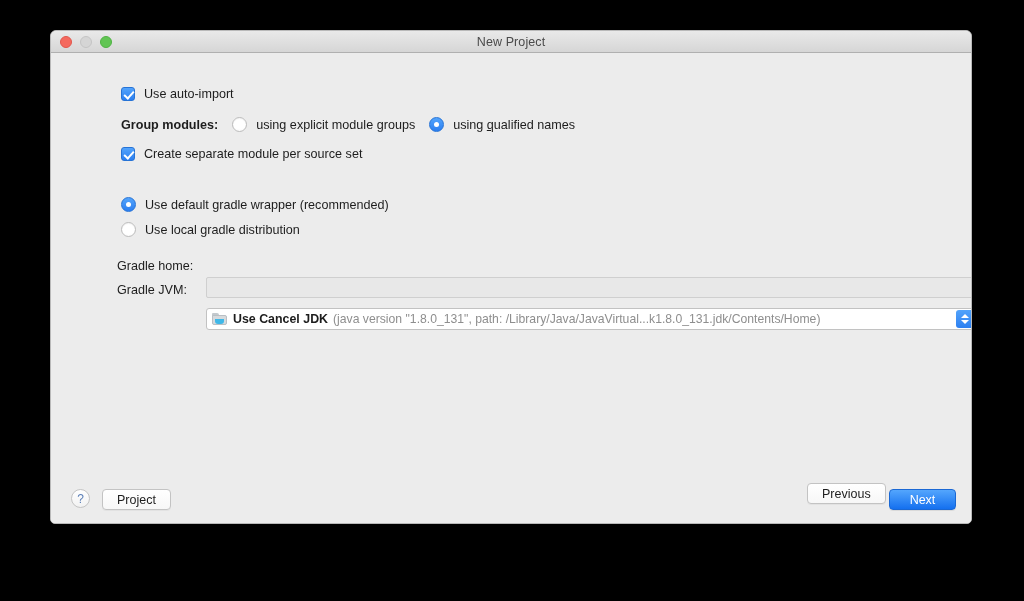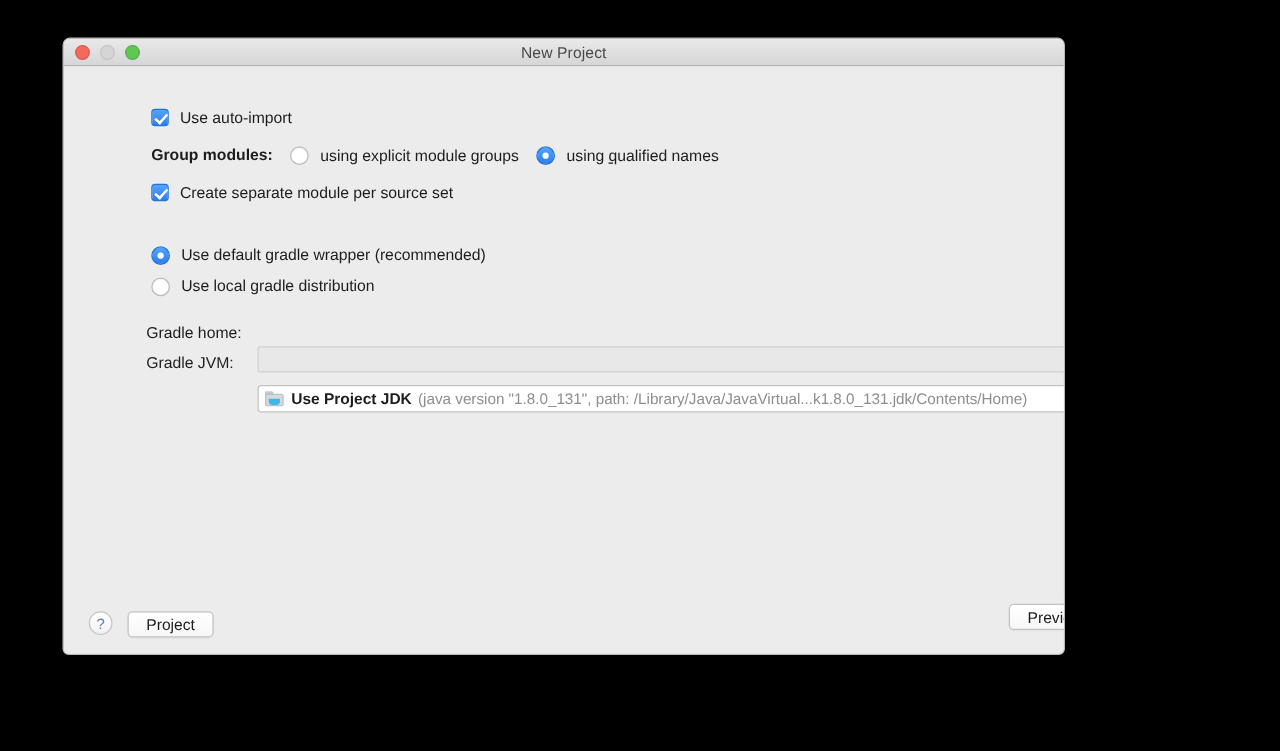--- a/index.html
+++ b/index.html
@@ -12,21 +12,21 @@
     overflow: hidden;
     font-family: "Liberation Sans", sans-serif;
     -webkit-font-smoothing: antialiased;
   }
 
   
   #dialog {
     position: absolute;
     left: 50px;
     top: 30px;
-    width: 802px;
+    width: 922px;
     height: 494px;
     background: #ececec;
     border-radius: 6px 6px 5px 5px;
     box-shadow: 0 6px 22px rgba(0,0,0,0.55);
     overflow: hidden;
     border: 1px solid #b9b9b9;
   }
 
   
   #titlebar {
@@ -62,21 +62,21 @@
     letter-spacing: .1px;
   }
 
   
   #content {
     position: relative;
     height: 428px;
     background: #ececec;
   }
 
-  .row { position: absolute; display: flex; align-items: flex-start; }
+  .row { position: absolute; display: flex; align-items: flex-end; }
 
   
   .cb {
     width: 14px; height: 14px;
     border-radius: 3px;
     flex: 0 0 auto;
     position: relative;
   }
   .cb.off {
     background: #ffffff;
@@ -325,21 +325,21 @@
 
     <div class="row" style="left:66px; top:230px;">
       <span class="fieldlabel">Gradle JVM:</span>
     </div>
     <div id="gradle-jvm-combo">
       <span class="jdk-icon">
         <span class="ftab"></span>
           <span class="fbody"></span>
           <span class="cup"></span>
       </span>
-      <span id="jvm-selected-name">Use Project JDK</span>
+      <span id="jvm-selected-name">Use Cancel JDK</span>
       <span id="jvm-selected-detail">(java version "1.8.0_131", path: /Library/Java/JavaVirtual...k1.8.0_131.jdk/Contents/Home)</span>
       <span id="jvm-stepper">
         <span class="chev up"></span>
         <span class="chev down"></span>
       </span>
     </div>
 
   </div>
 
   <div id="footer">

